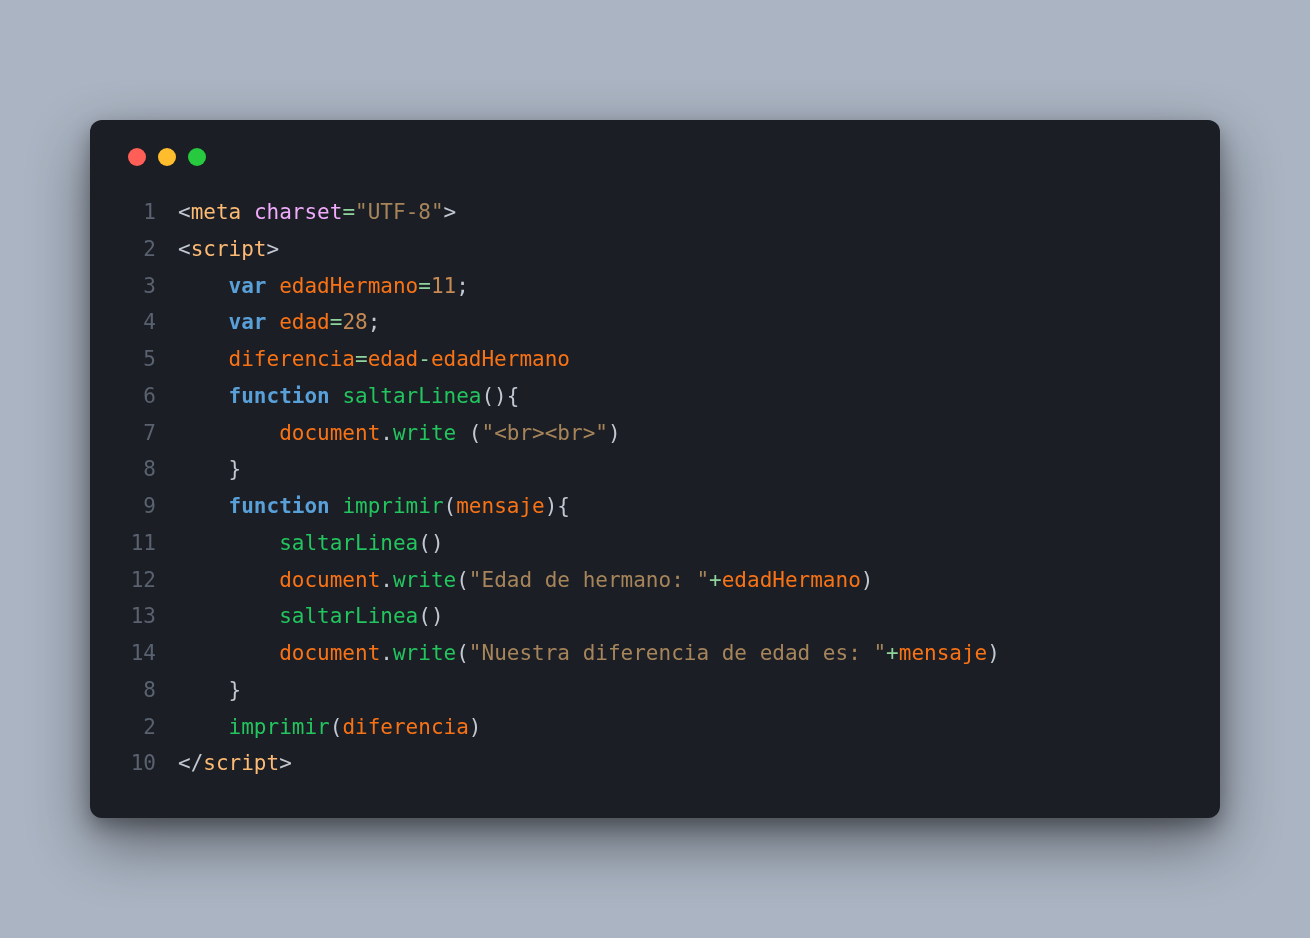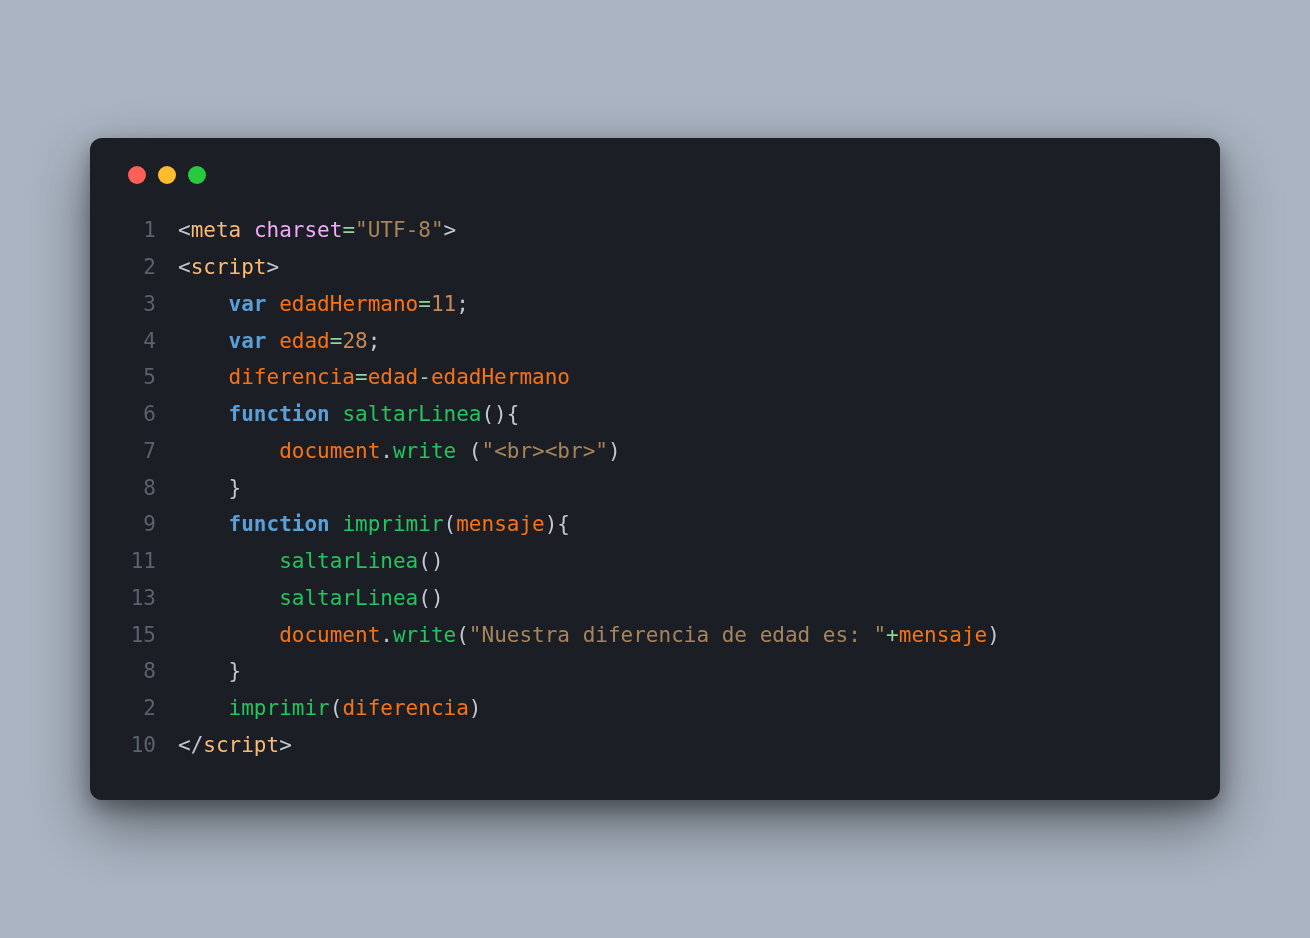--- a/index.html
+++ b/index.html
@@ -73,19 +73,20 @@
       <div class="line"><span class="ln">1</span><span class="content"><span class="p">&lt;</span><span class="tg">meta</span><span class="p"> </span><span class="at">charset</span><span class="op">=</span><span class="st">"UTF-8"</span><span class="p">&gt;</span></span></div>
       <div class="line"><span class="ln">2</span><span class="content"><span class="p">&lt;</span><span class="tg">script</span><span class="p">&gt;</span></span></div>
       <div class="line"><span class="ln">3</span><span class="content"><span class="p">    </span><span class="kw">var</span><span class="p"> </span><span class="id">edadHermano</span><span class="op">=</span><span class="nu">11</span><span class="p">;</span></span></div>
       <div class="line"><span class="ln">4</span><span class="content"><span class="p">    </span><span class="kw">var</span><span class="p"> </span><span class="id">edad</span><span class="op">=</span><span class="nu">28</span><span class="p">;</span></span></div>
       <div class="line"><span class="ln">5</span><span class="content"><span class="p">    </span><span class="id">diferencia</span><span class="op">=</span><span class="id">edad</span><span class="op">-</span><span class="id">edadHermano</span></span></div>
       <div class="line"><span class="ln">6</span><span class="content"><span class="p">    </span><span class="kw">function</span><span class="p"> </span><span class="fn">saltarLinea</span><span class="p">(){</span></span></div>
       <div class="line"><span class="ln">7</span><span class="content"><span class="p">        </span><span class="id">document</span><span class="p">.</span><span class="fn">write</span><span class="p"> (</span><span class="st">"&lt;br&gt;&lt;br&gt;"</span><span class="p">)</span></span></div>
       <div class="line"><span class="ln">8</span><span class="content"><span class="p">    }</span></span></div>
       <div class="line"><span class="ln">9</span><span class="content"><span class="p">    </span><span class="kw">function</span><span class="p"> </span><span class="fn">imprimir</span><span class="p">(</span><span class="id">mensaje</span><span class="p">){</span></span></div>
       <div class="line"><span class="ln">11</span><span class="content"><span class="p">        </span><span class="fn">saltarLinea</span><span class="p">()</span></span></div>
+      <div class="line"><span class="ln">12</span><span class="content"><span class="p">        </span><span class="id">document</span><span class="p">.</span><span class="fn">write</span><span class="p">(</span><span class="st">"Edad de hermano: "</span><span class="op">+</span><span class="id">edadHermano</span><span class="p">)</span></span></div>
       <div class="line"><span class="ln">13</span><span class="content"><span class="p">        </span><span class="fn">saltarLinea</span><span class="p">()</span></span></div>
-      <div class="line"><span class="ln">15</span><span class="content"><span class="p">        </span><span class="id">document</span><span class="p">.</span><span class="fn">write</span><span class="p">(</span><span class="st">"Nuestra diferencia de edad es: "</span><span class="op">+</span><span class="id">mensaje</span><span class="p">)</span></span></div>
+      <div class="line"><span class="ln">14</span><span class="content"><span class="p">        </span><span class="id">document</span><span class="p">.</span><span class="fn">write</span><span class="p">(</span><span class="st">"Nuestra diferencia de edad es: "</span><span class="op">+</span><span class="id">mensaje</span><span class="p">)</span></span></div>
       <div class="line"><span class="ln">8</span><span class="content"><span class="p">    }</span></span></div>
       <div class="line"><span class="ln">2</span><span class="content"><span class="p">    </span><span class="fn">imprimir</span><span class="p">(</span><span class="id">diferencia</span><span class="p">)</span></span></div>
       <div class="line"><span class="ln">10</span><span class="content"><span class="p">&lt;/</span><span class="tg">script</span><span class="p">&gt;</span></span></div>
     </div>
 </div>
 
 </body></html>

